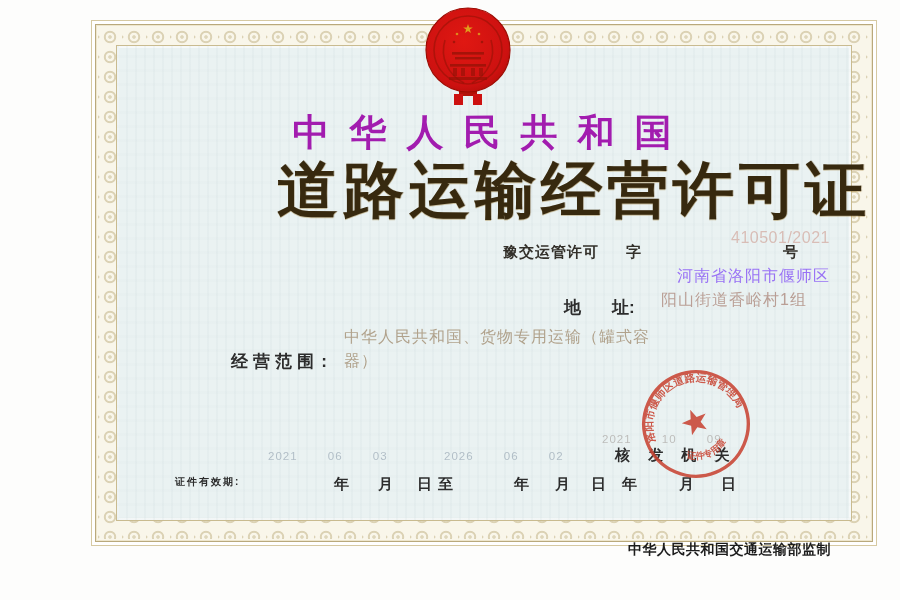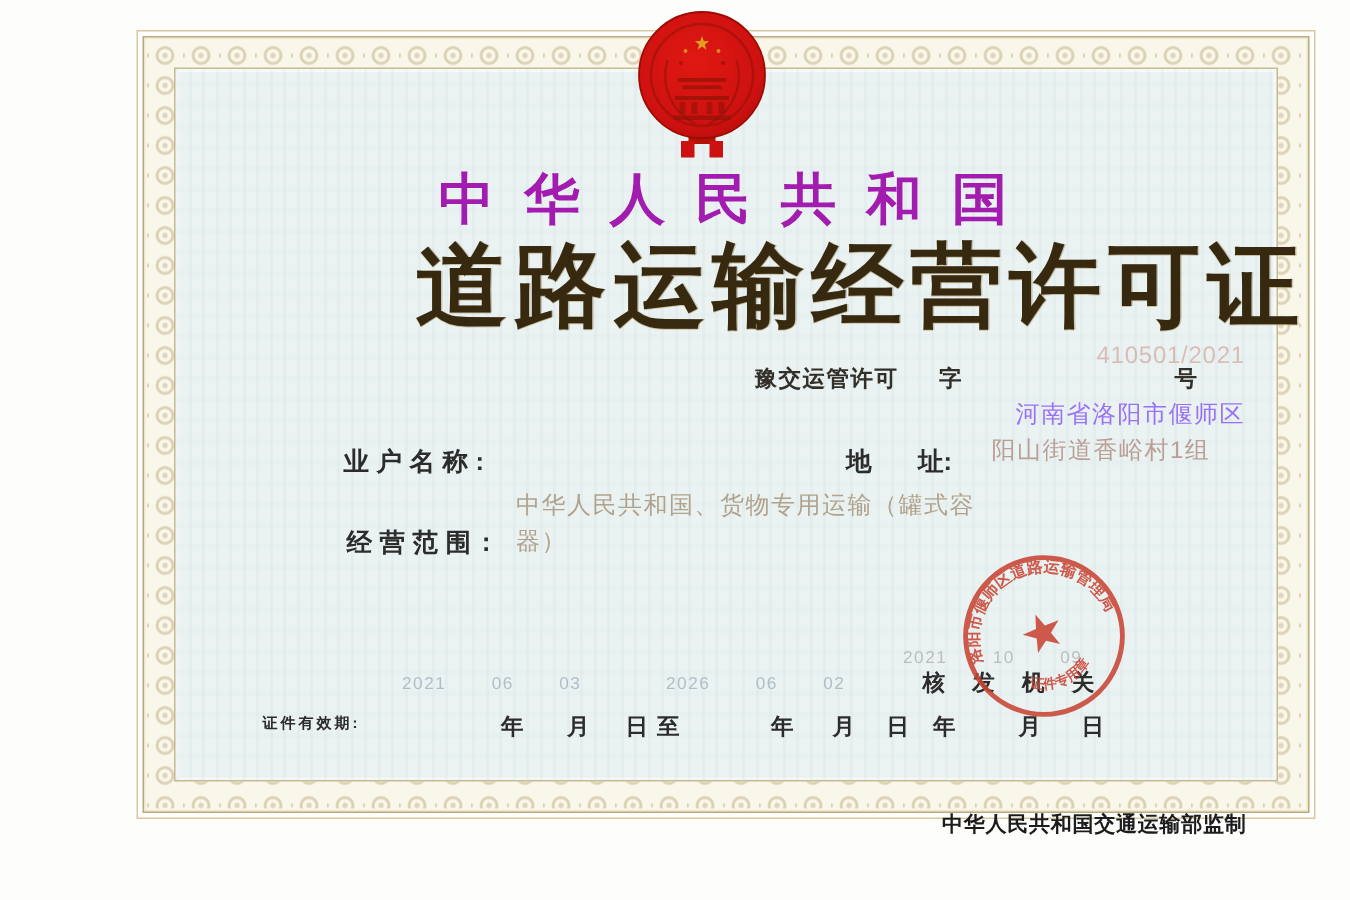--- a/index.html
+++ b/index.html
@@ -120,21 +120,20 @@
   </svg>
 
   <div class="country-title">中华人民共和国</div>
   <div class="main-title">道路运输经营许可证</div>
 
   <span class="serial-prefix">豫交运管许可</span>
   <span class="serial-zi">字</span>
   <span class="serial-hao">号</span>
   <span class="serial-faint">410501/2021</span>
 
-  <span class="lbl lbl-owner">业户名称:</span>
   <span class="lbl lbl-addr-1">地</span>
   <span class="lbl lbl-addr-2">址:</span>
   <span class="val val-addr1">河南省洛阳市偃师区</span>
   <span class="val val-addr2">阳山街道香峪村1组</span>
 
   <span class="val val-scope1">中华人民共和国、货物专用运输（罐式容</span>
   <span class="val val-scope2">器）</span>
   <span class="lbl lbl-scope">经营范围:</span>
 
   <svg class="seal" viewBox="0 0 120 120">

